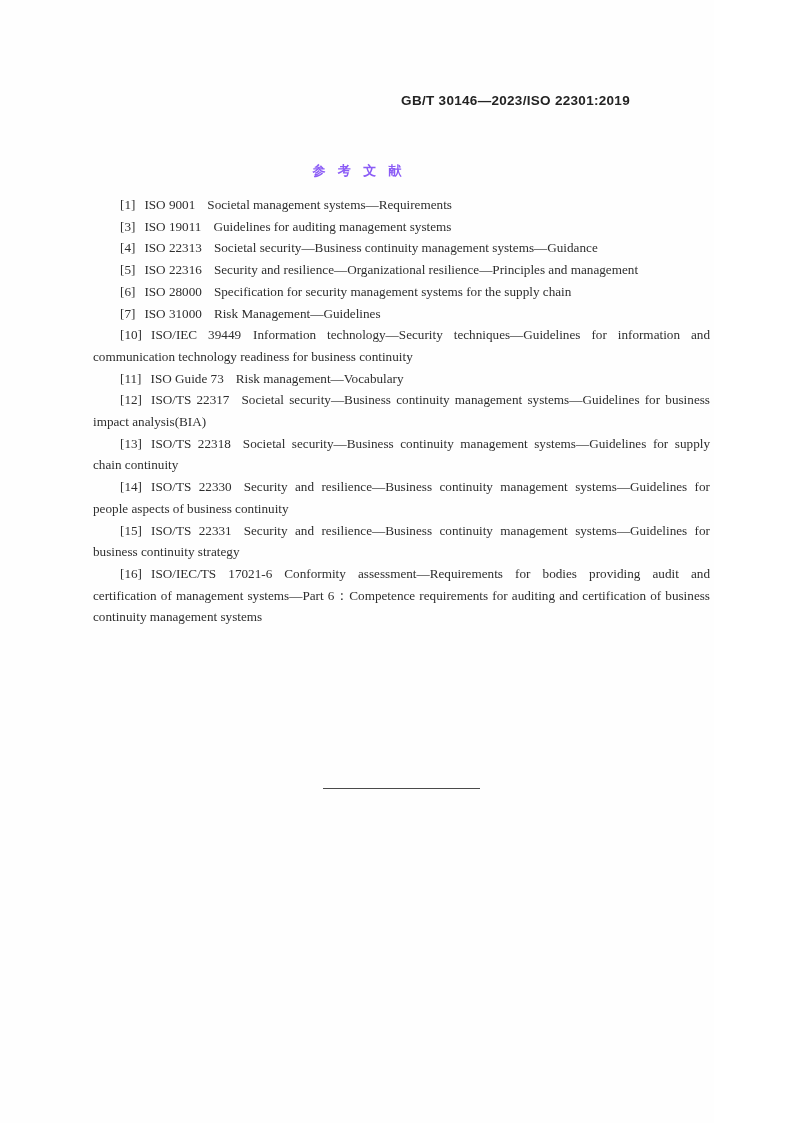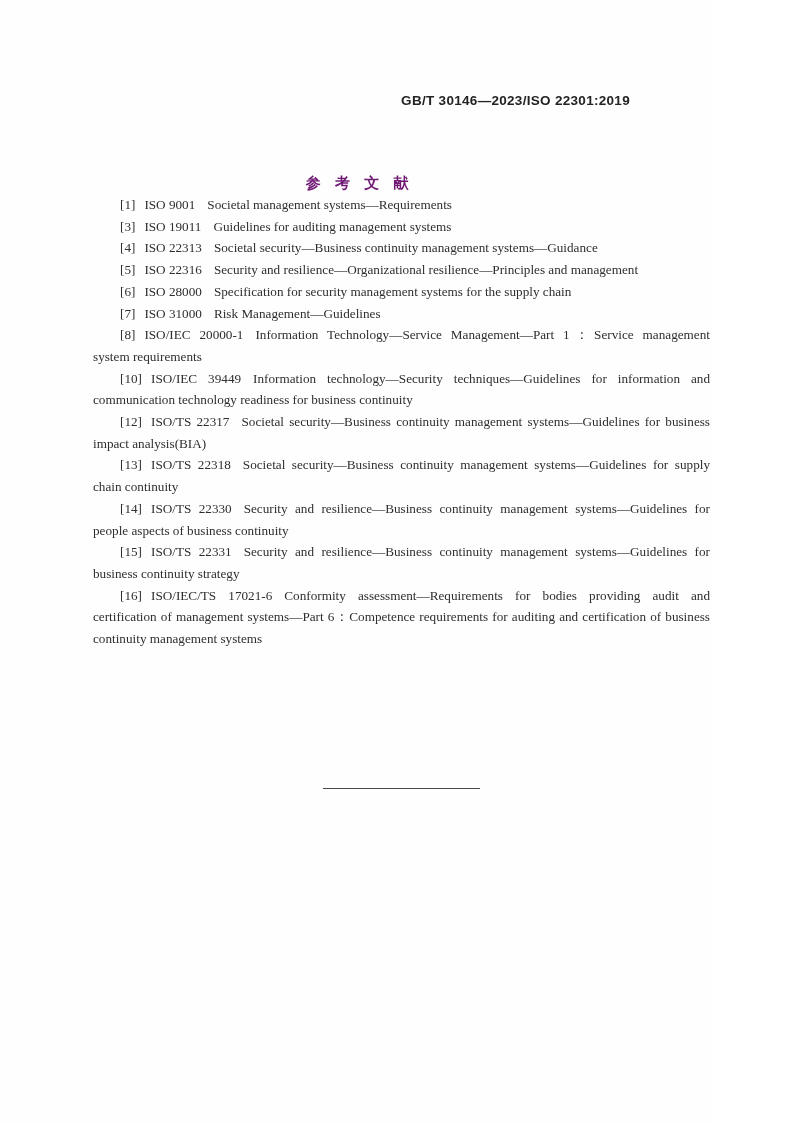--- a/index.html
+++ b/index.html
@@ -25,26 +25,26 @@
     font-size: 13.5px;
     letter-spacing: 0.3px;
     color: #232323;
     white-space: nowrap;
   }
   .doc-title {
     position: absolute;
     top: 158px;
     left: 0;
     right: 0;
-    margin: 16px;
+    margin: 4px;
     text-align: center;
     font-family: "Liberation Sans", "DejaVu Sans", sans-serif;
     font-weight: bold;
-    font-size: 15px;
-    color: #701a75;
+    font-size: 13px;
+    color: #8b5cf6;
     letter-spacing: 0.95em;
     padding-left: 0.95em; 
   }
   .reference-list {
     position: absolute;
     top: 194px;
     left: 93px;
     width: 617px;
     font-size: 13.2px;
     line-height: 21.7px;
@@ -76,22 +76,22 @@
 
   <h1 class="doc-title">参考文献</h1>
 
   <div class="reference-list">
       <p class="ref"><span class="ref-label">[1]</span><span class="ref-code">ISO 9001</span><span class="ref-title">Societal management systems—Requirements</span></p>
       <p class="ref"><span class="ref-label">[3]</span><span class="ref-code">ISO 19011</span><span class="ref-title">Guidelines for auditing management systems</span></p>
       <p class="ref"><span class="ref-label">[4]</span><span class="ref-code">ISO 22313</span><span class="ref-title">Societal security—Business continuity management systems—Guidance</span></p>
       <p class="ref"><span class="ref-label">[5]</span><span class="ref-code">ISO 22316</span><span class="ref-title">Security and resilience—Organizational resilience—Principles and management</span></p>
       <p class="ref"><span class="ref-label">[6]</span><span class="ref-code">ISO 28000</span><span class="ref-title">Specification for security management systems for the supply chain</span></p>
       <p class="ref"><span class="ref-label">[7]</span><span class="ref-code">ISO 31000</span><span class="ref-title">Risk Management—Guidelines</span></p>
-      <p class="ref"><span class="ref-label">[8]</span><span class="ref-code">ISO/IEC 20000-1</span><span class="ref-title">Information Technology—Service Management—Part 1：Service management system requirements</span></p>
       <p class="ref"><span class="ref-label">[10]</span><span class="ref-code">ISO/IEC 39449</span><span class="ref-title">Information technology—Security techniques—Guidelines for information and communication technology readiness for business continuity</span></p>
+      <p class="ref"><span class="ref-label">[11]</span><span class="ref-code">ISO Guide 73</span><span class="ref-title">Risk management—Vocabulary</span></p>
       <p class="ref"><span class="ref-label">[12]</span><span class="ref-code">ISO/TS 22317</span><span class="ref-title">Societal security—Business continuity management systems—Guidelines for business impact analysis(BIA)</span></p>
       <p class="ref"><span class="ref-label">[13]</span><span class="ref-code">ISO/TS 22318</span><span class="ref-title">Societal security—Business continuity management systems—Guidelines for supply chain continuity</span></p>
       <p class="ref"><span class="ref-label">[14]</span><span class="ref-code">ISO/TS 22330</span><span class="ref-title">Security and resilience—Business continuity management systems—Guidelines for people aspects of business continuity</span></p>
       <p class="ref"><span class="ref-label">[15]</span><span class="ref-code">ISO/TS 22331</span><span class="ref-title">Security and resilience—Business continuity management systems—Guidelines for business continuity strategy</span></p>
       <p class="ref"><span class="ref-label">[16]</span><span class="ref-code">ISO/IEC/TS 17021-6</span><span class="ref-title">Conformity assessment—Requirements for bodies providing audit and certification of management systems—Part 6：Competence requirements for auditing and certification of business continuity management systems</span></p>
     </div>
 
   <hr class="end-divider">
 
 </div>

